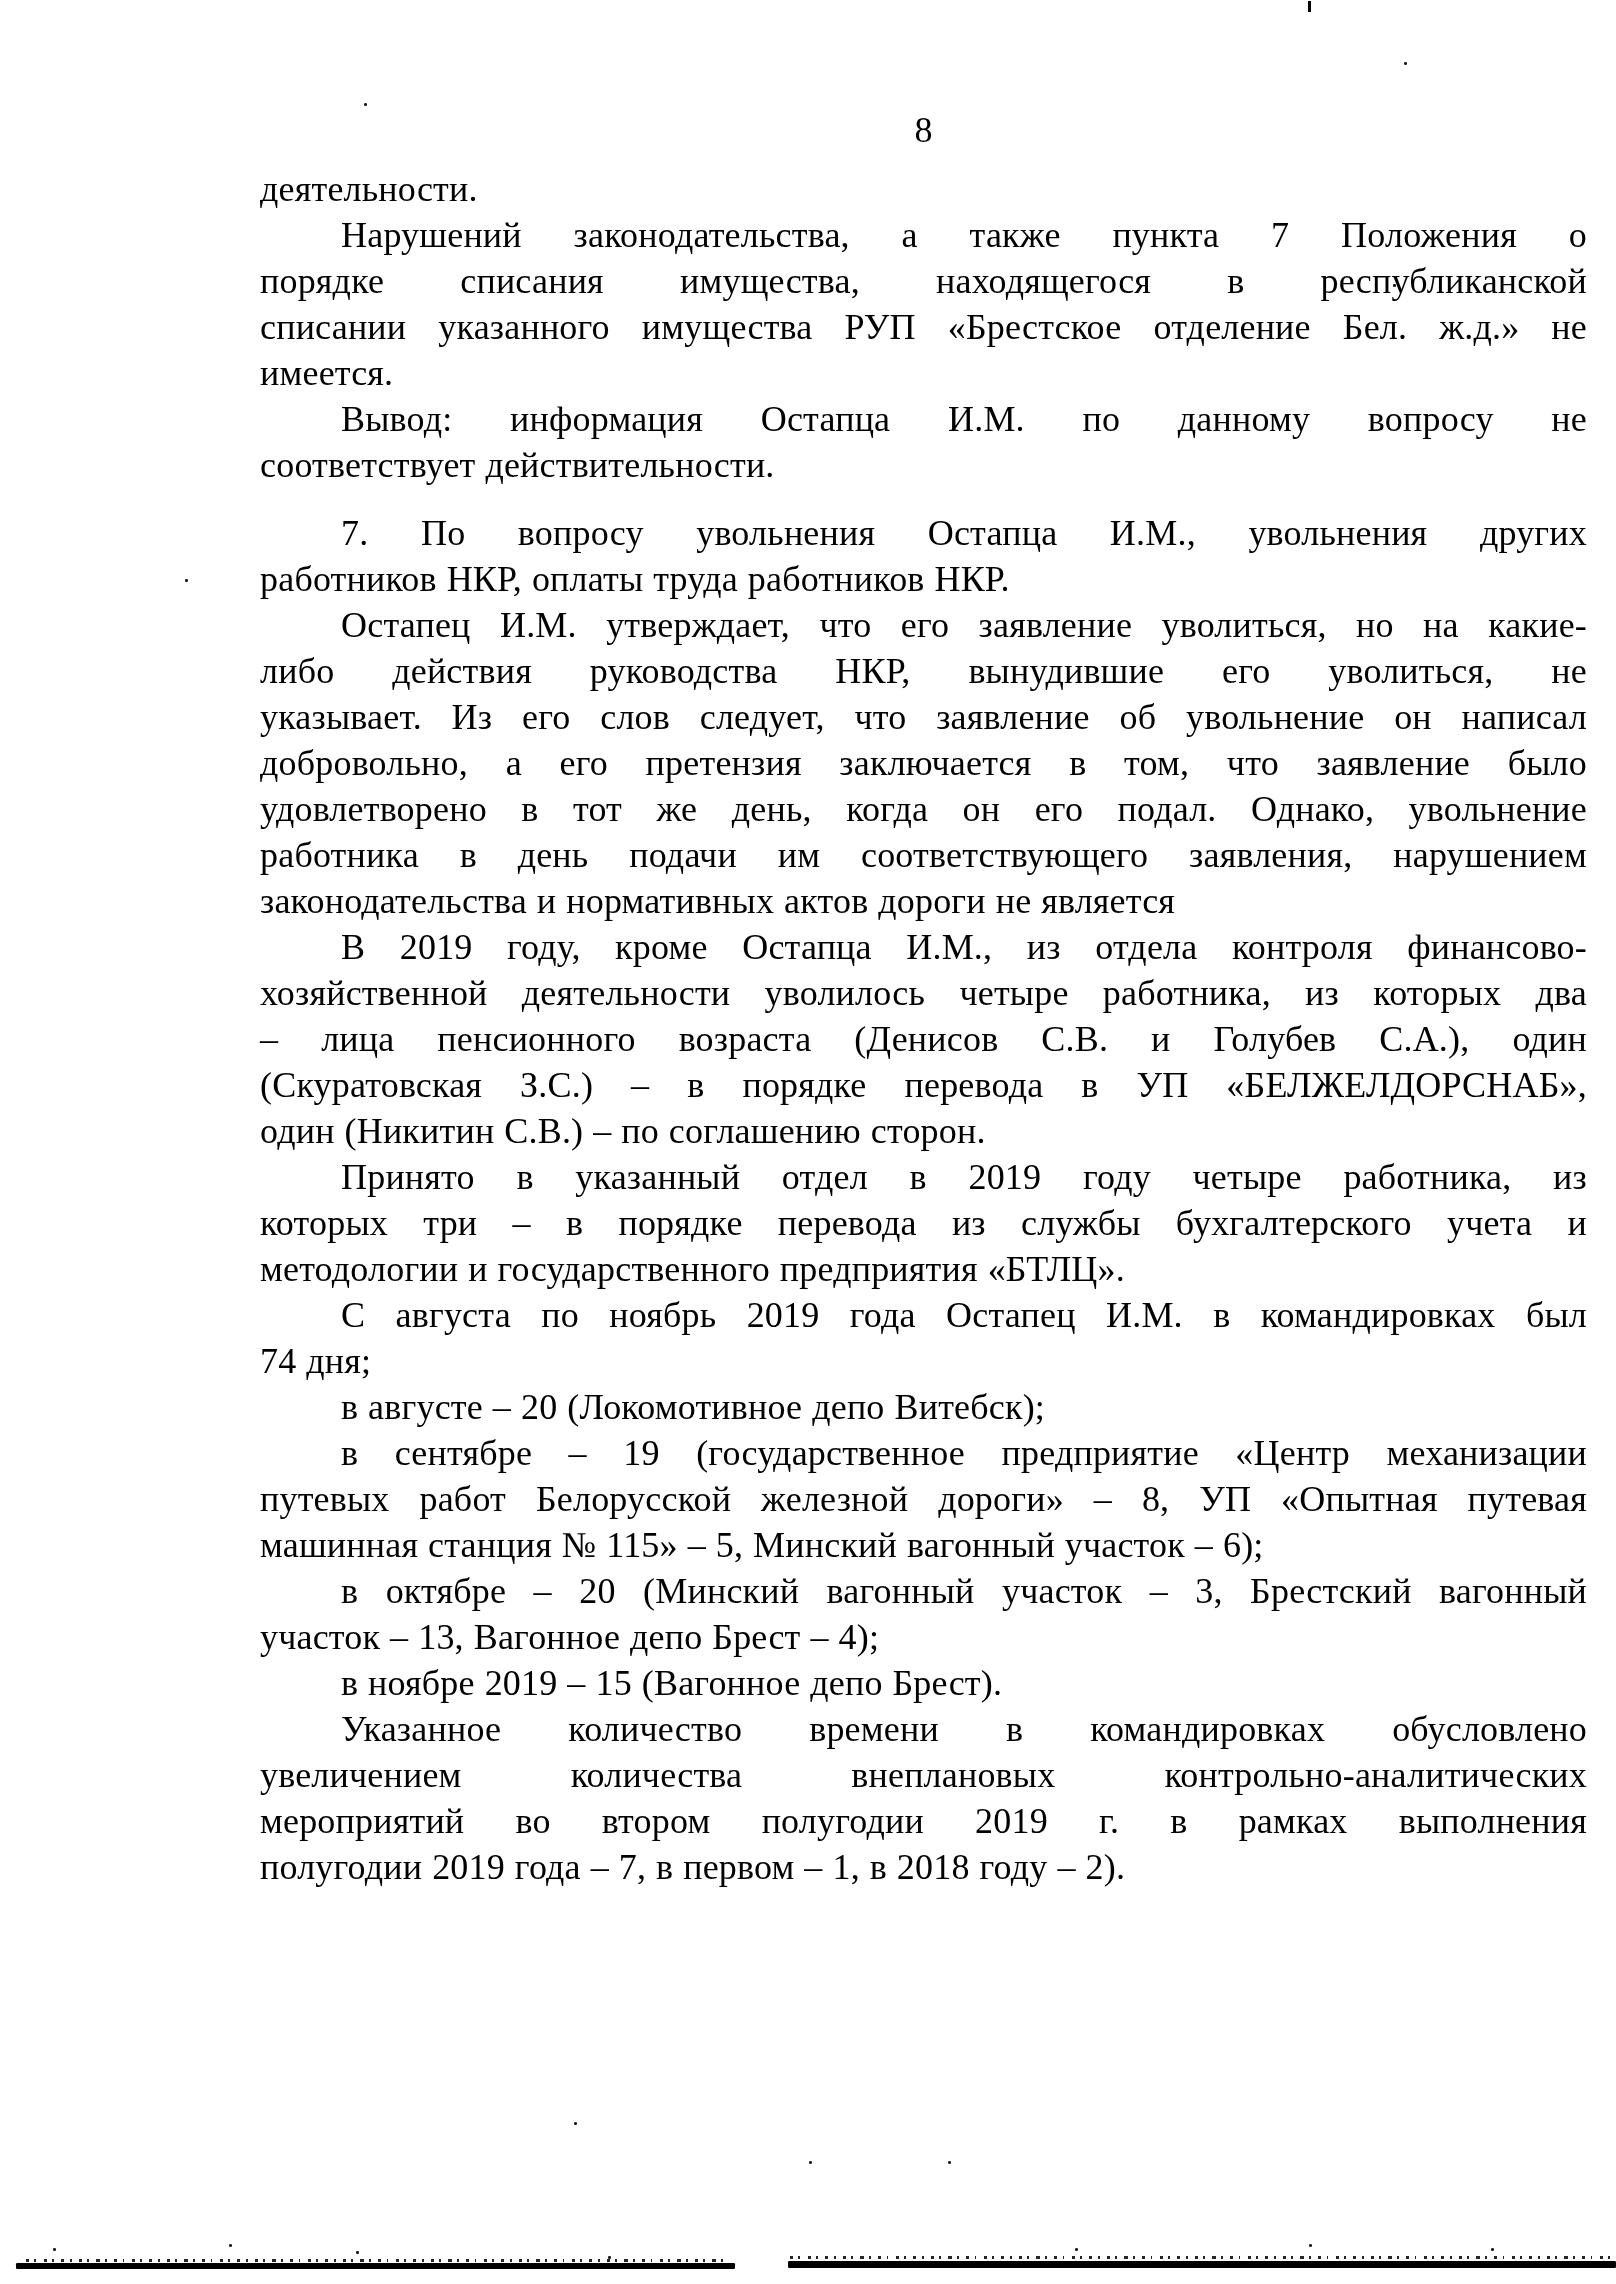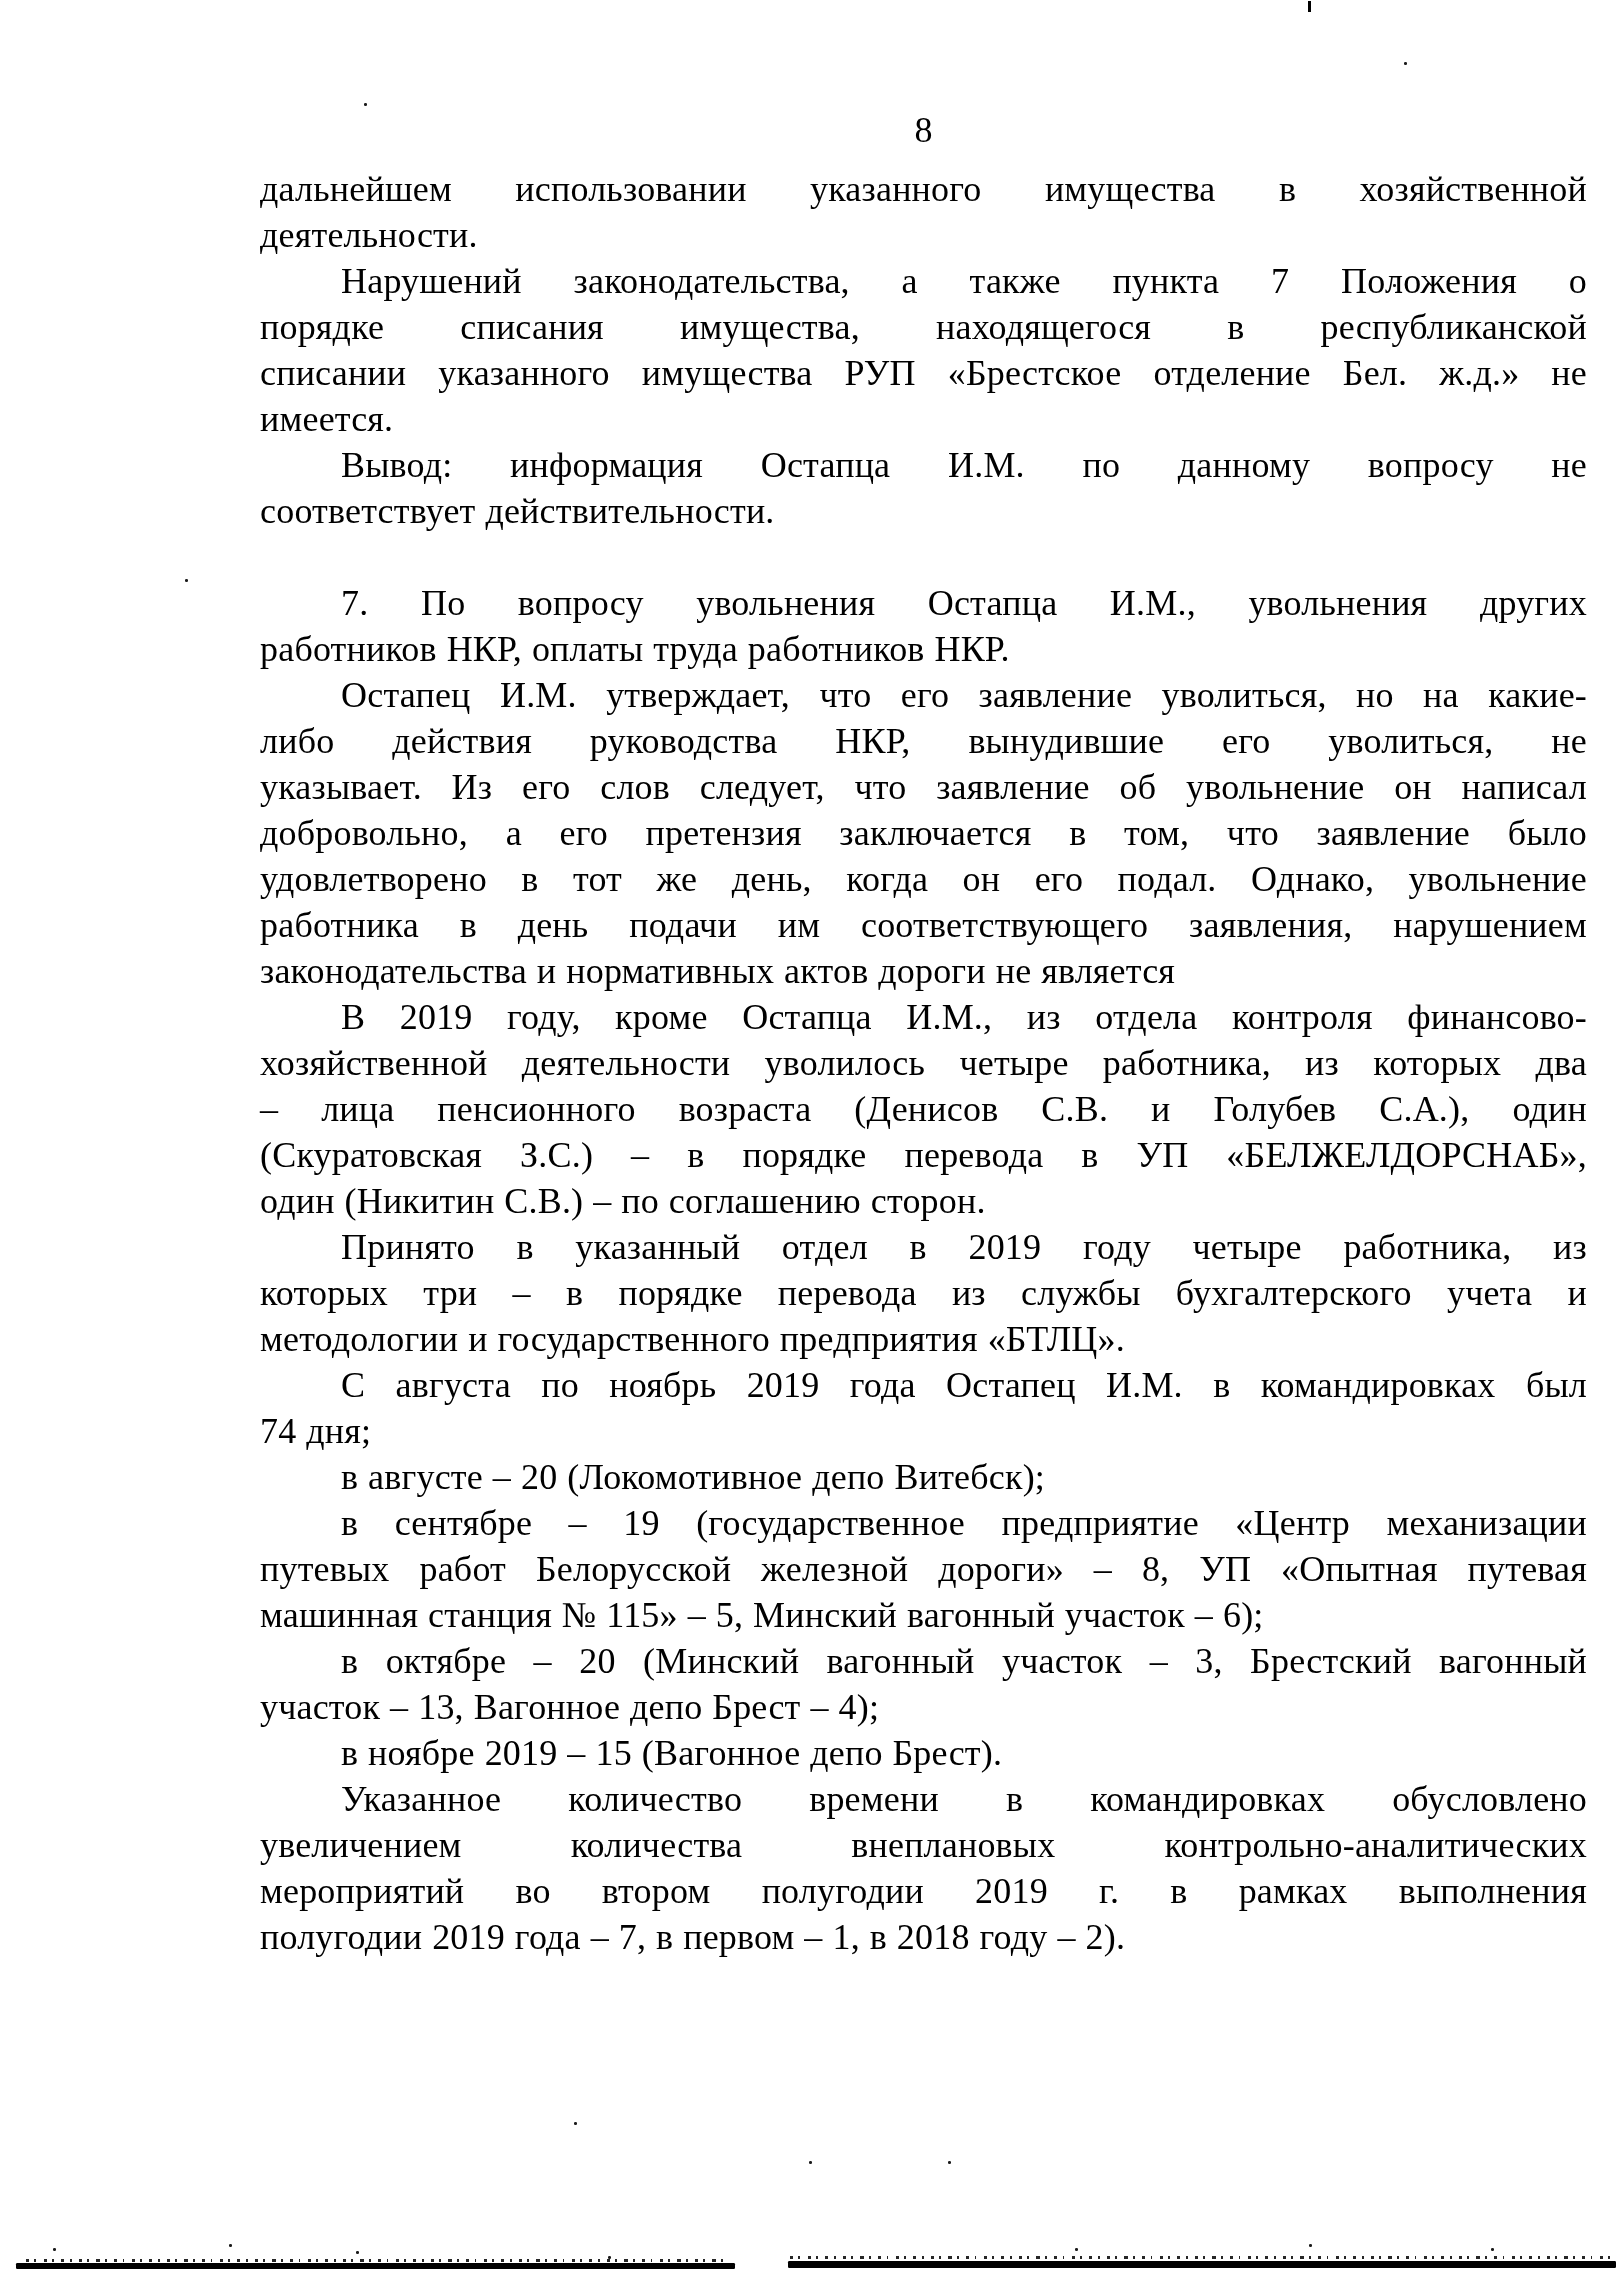--- a/index.html
+++ b/index.html
@@ -31,40 +31,39 @@
     height: 46px;
     text-align: justify;
     text-align-last: justify;
     letter-spacing: 0.2px;
     word-spacing: 0.7px;
     white-space: normal;
     overflow: visible;
   }
   .line.end  { text-align-last: left; }
   .line.indent { text-indent: 81px; }
-  .line.gap  { margin-top: 46px; }
+  .line.gap  { margin-top: 22px; }
   .artifact { position: absolute; background: #000000; }
   .speck { position: absolute; background: #1a1a1a; width: 2.6px; height: 2.6px; border-radius: 50%; }
   .edge-strip { position: absolute; background: #000000; border-radius: 1.3px; }
   .edge-fuzz {
     position: absolute;
     height: 2.6px;
     background: repeating-linear-gradient(90deg, #000 0 3.3px, transparent 3.3px 8.5px, #000 8.5px 10.4px, transparent 10.4px 17.6px);
     opacity: 0.85;
   }
 </style>
 </head>
 <body>
 
 <div class="page">
 
   <div class="content">
     <div class="page-number">8</div>
     <div class="text-block">
-        <div class="line">дальнейшем использовании указанного имущества в хозяйственной</div>
         <div class="line end">деятельности.</div>
         <div class="line indent">Нарушений законодательства, а также пункта 7 Положения о</div>
         <div class="line">порядке списания имущества, находящегося в республиканской</div>
         <div class="line">списании указанного имущества РУП «Брестское отделение Бел. ж.д.» не</div>
         <div class="line end">имеется.</div>
         <div class="line indent">Вывод: информация Остапца И.М. по данному вопросу не</div>
         <div class="line end">соответствует действительности.</div>
         <div class="line indent gap">7. По вопросу увольнения Остапца И.М., увольнения других</div>
         <div class="line end">работников НКР, оплаты труда работников НКР.</div>
         <div class="line indent">Остапец И.М. утверждает, что его заявление уволиться, но на какие-</div>

